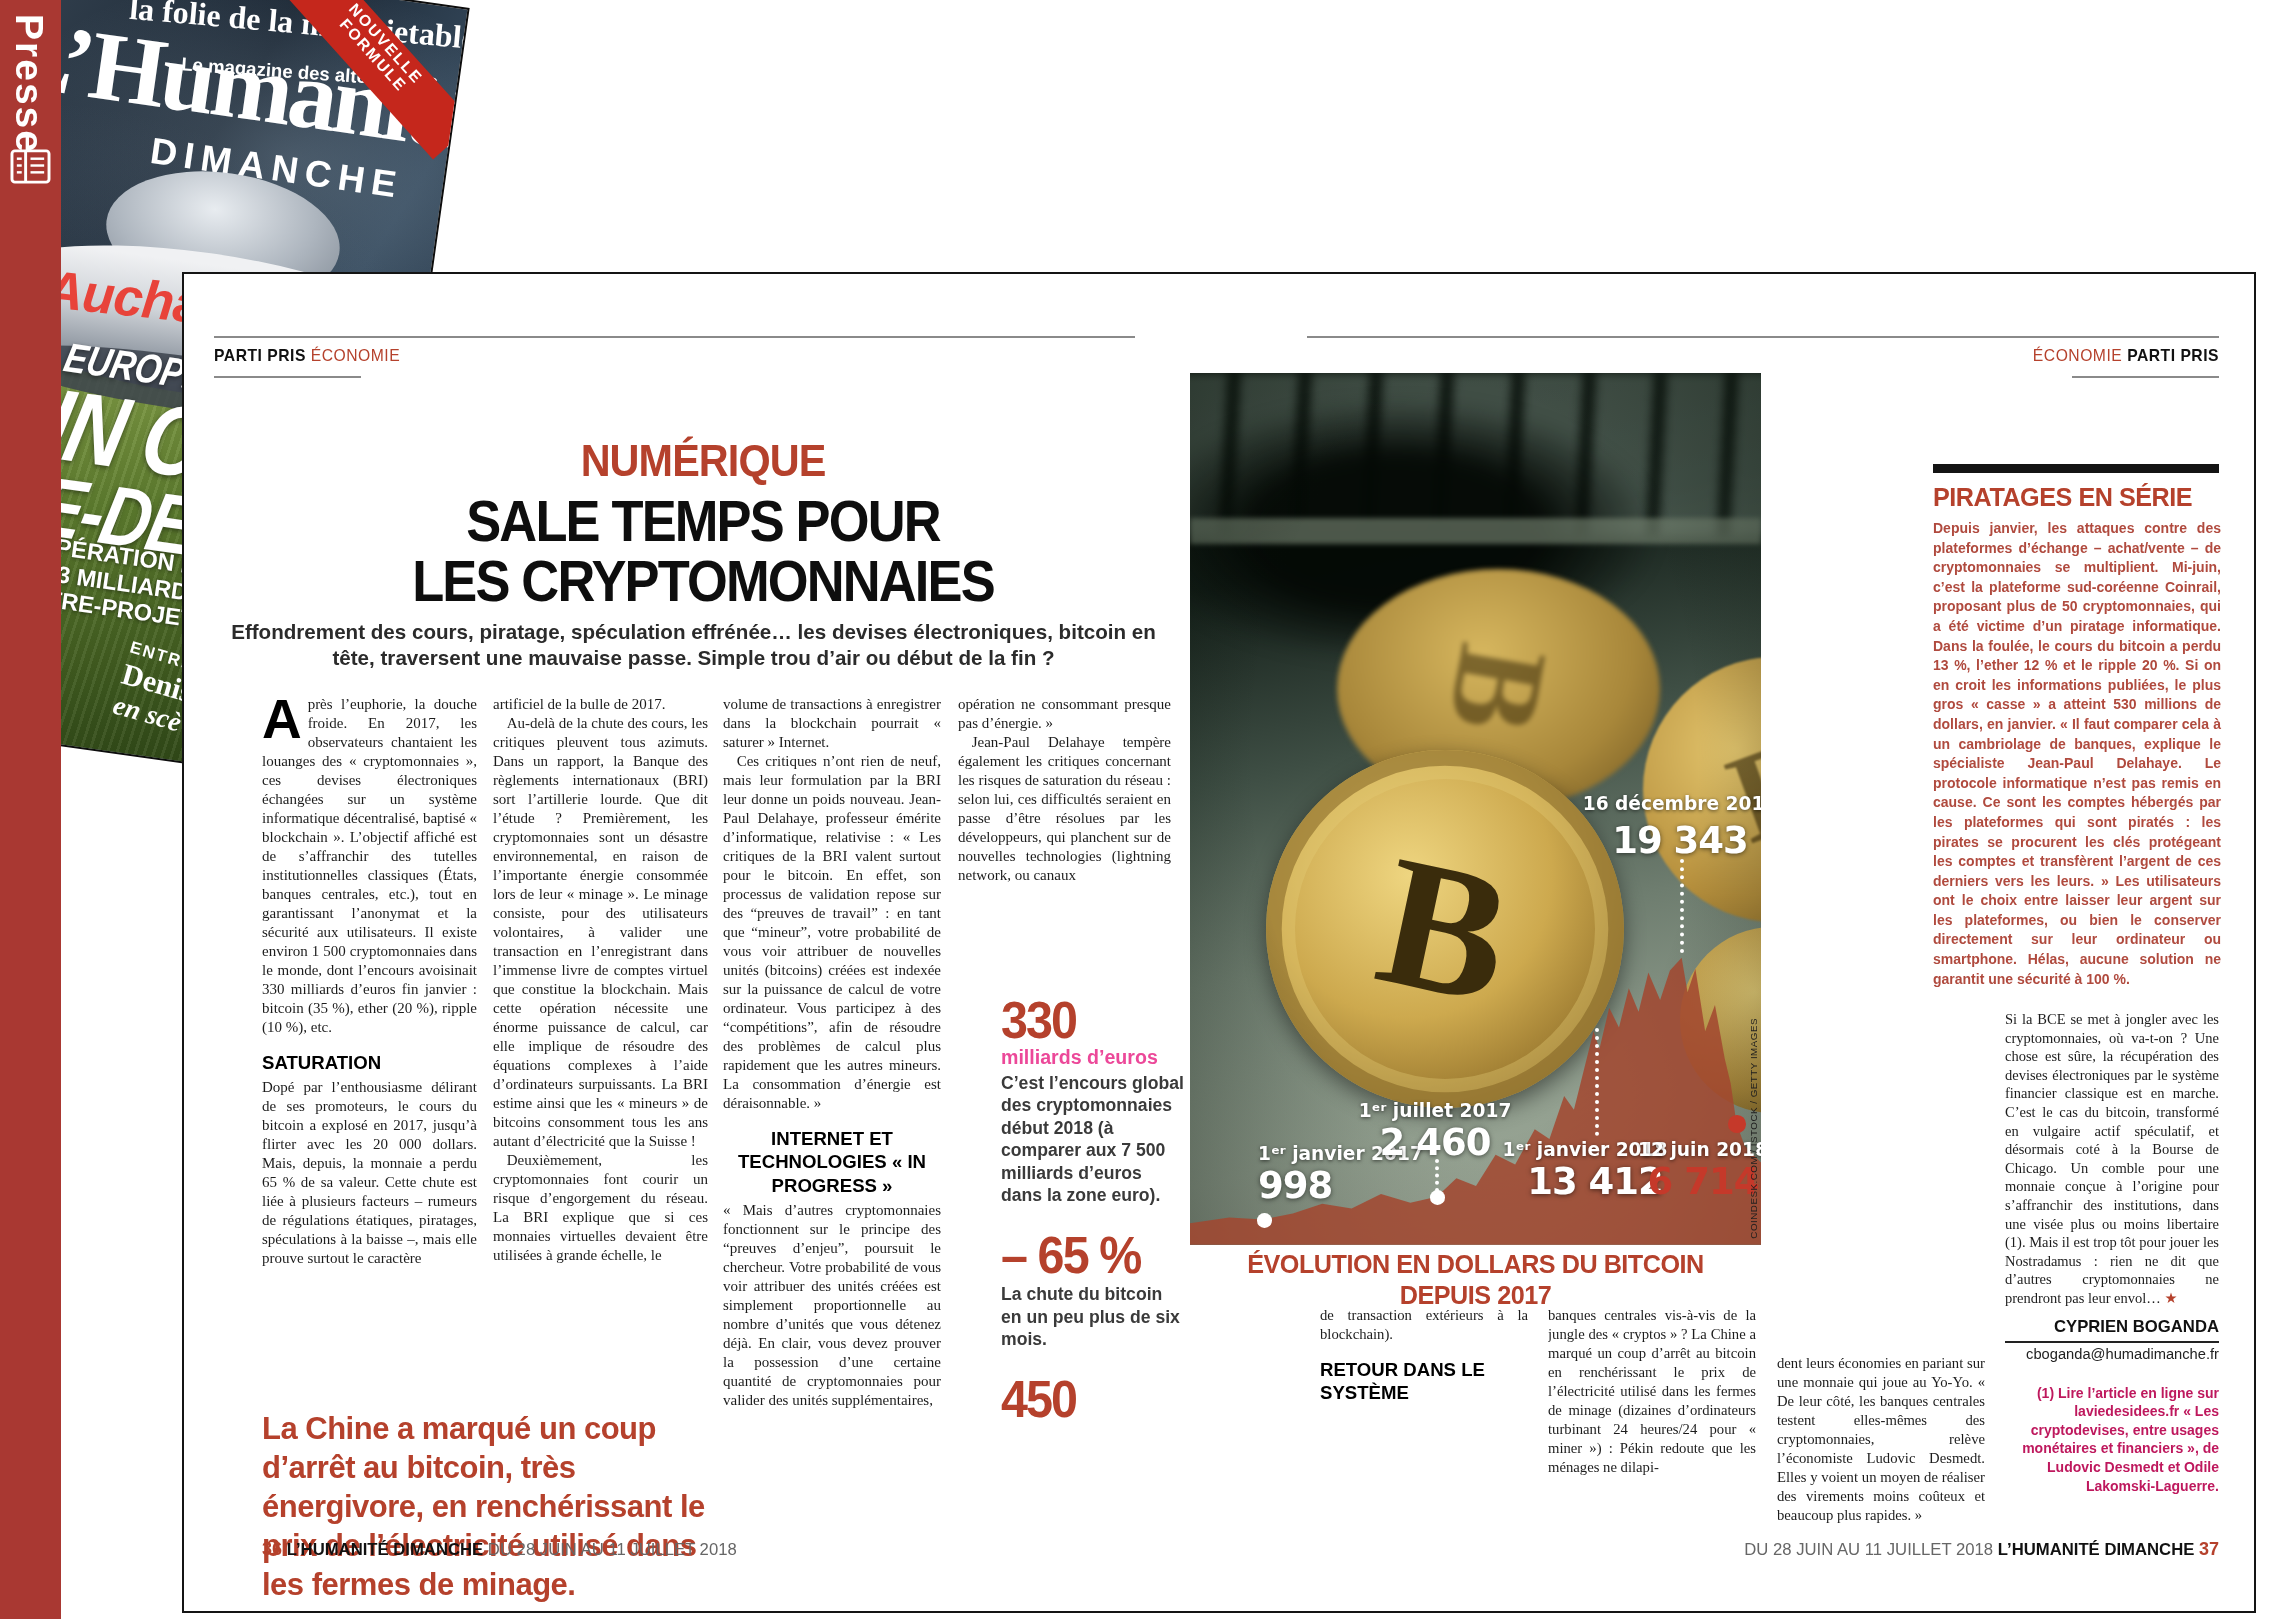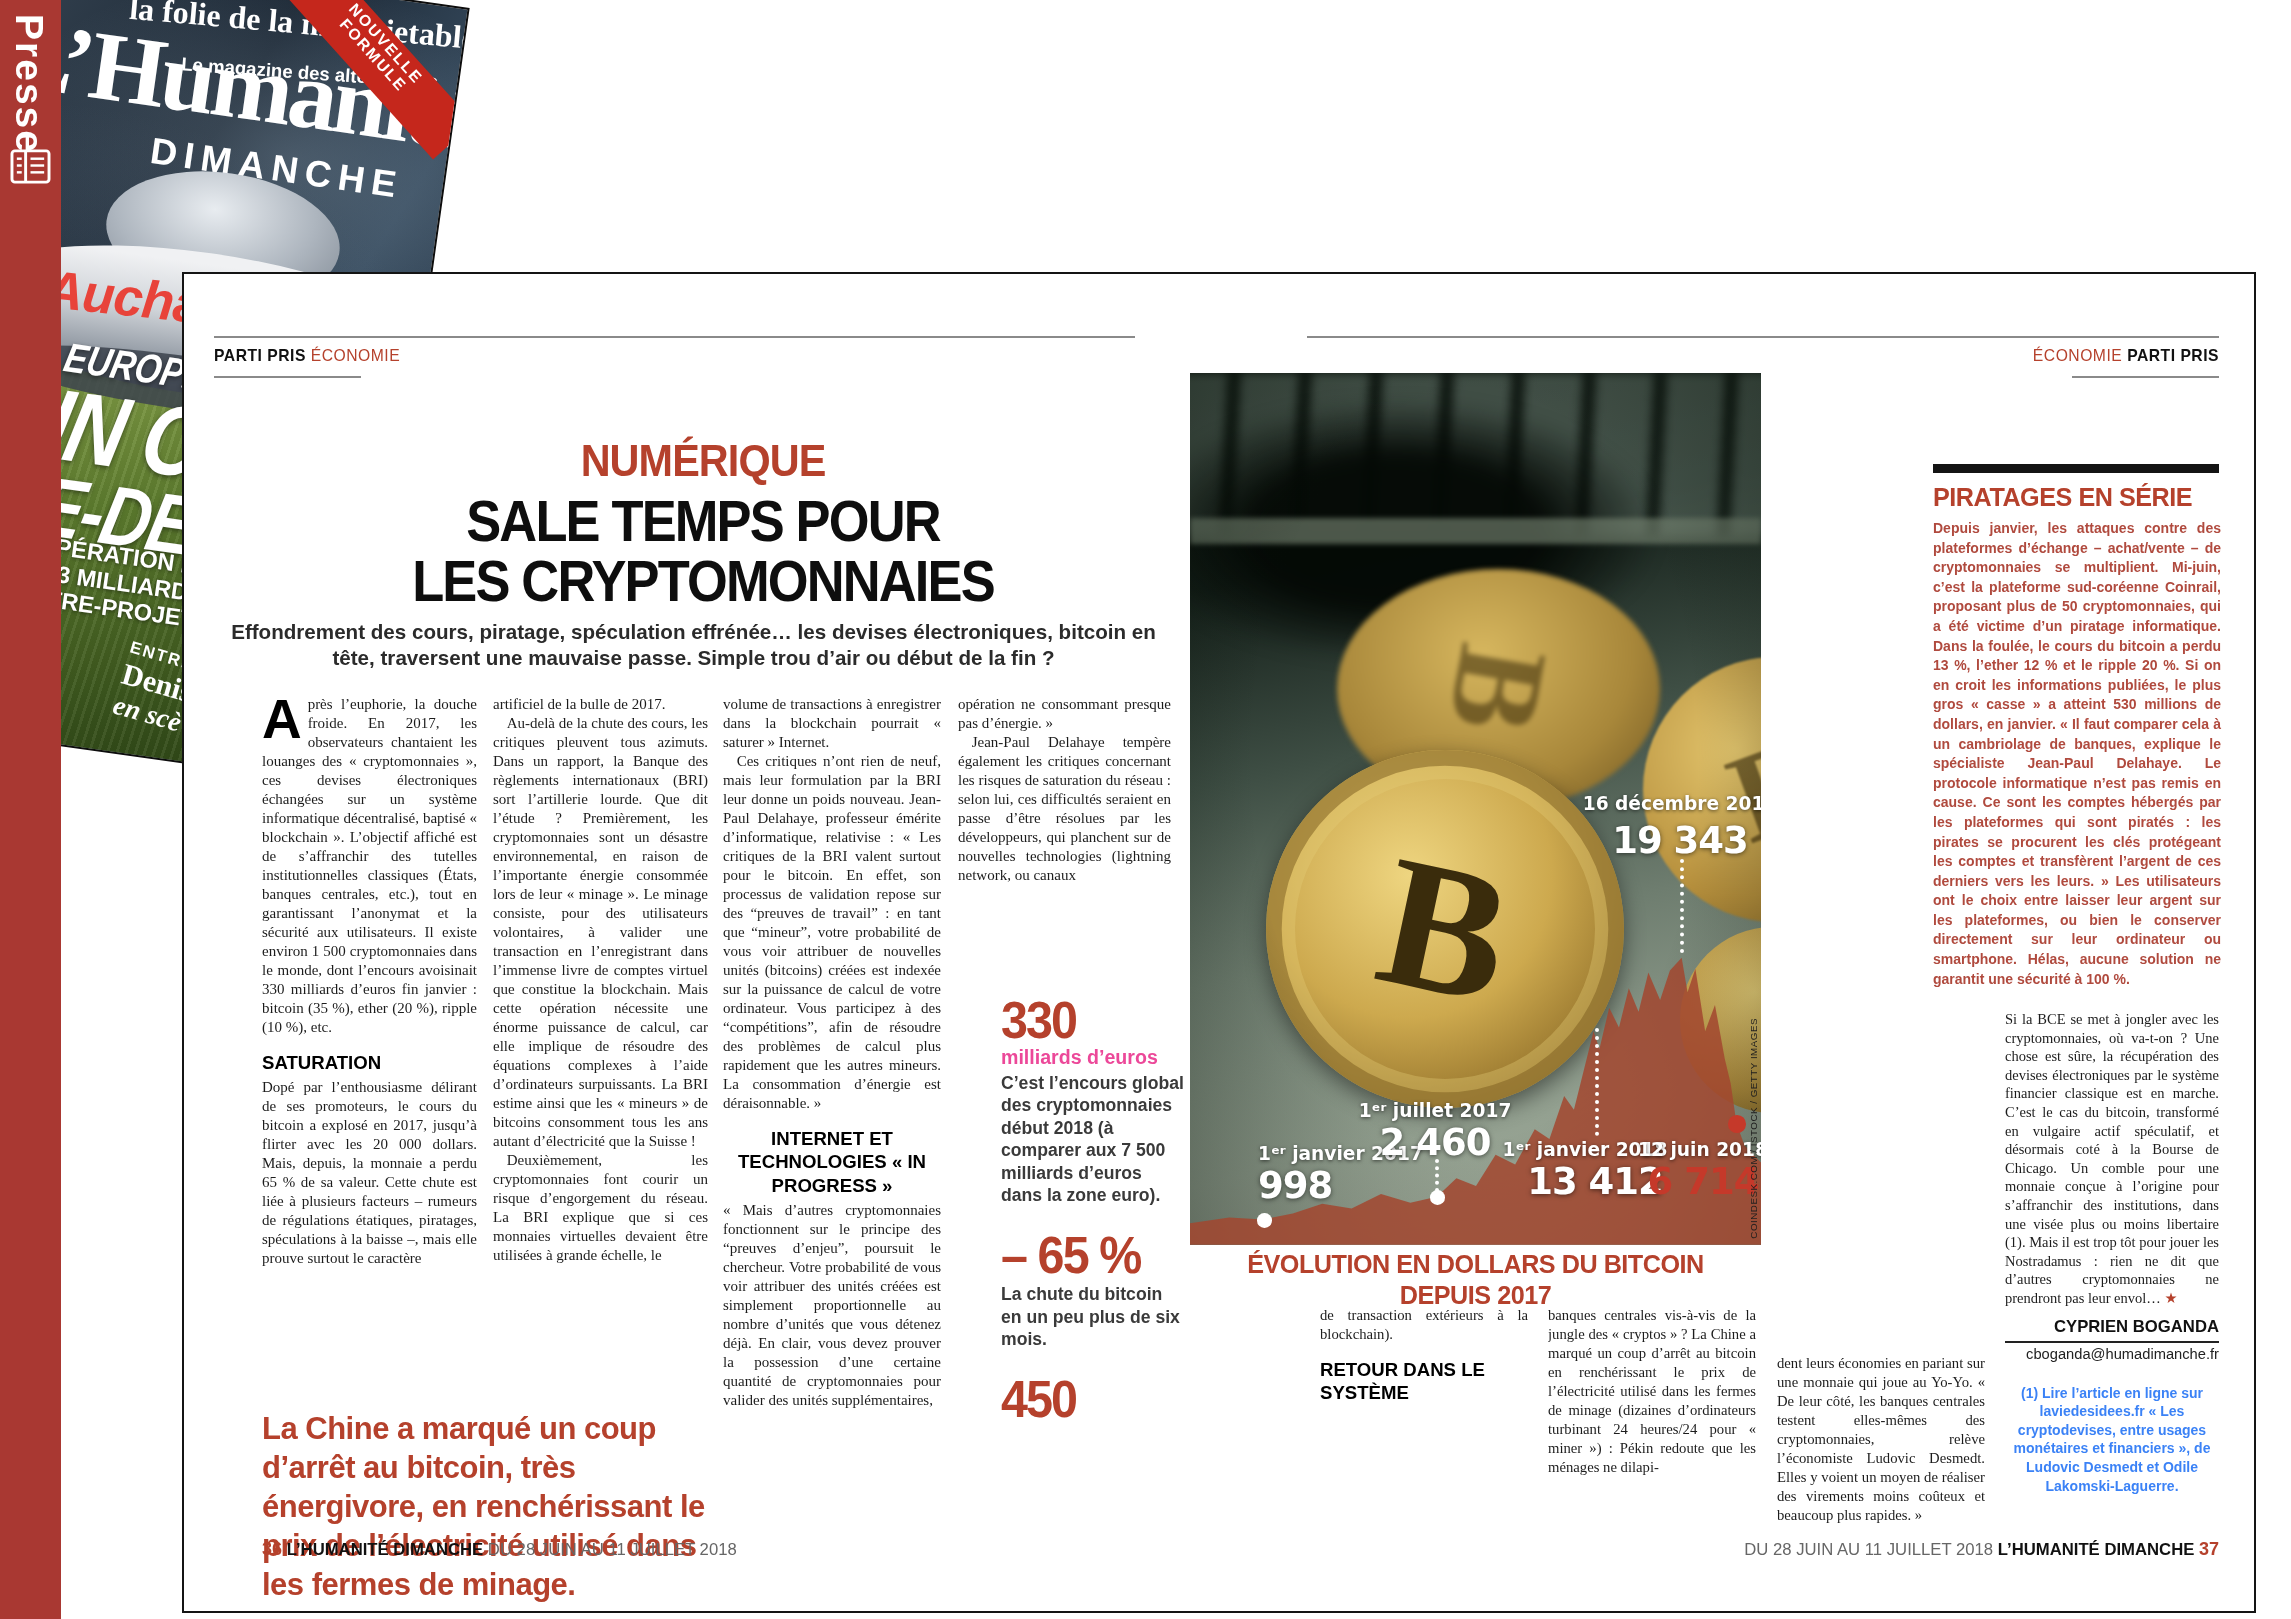--- a/index.html
+++ b/index.html
@@ -127,21 +127,21 @@
   .sidebox-body{position:absolute;left:1749px;top:245px;width:288px;text-align:justify;
      font:700 14px/19.6px "Liberation Sans",sans-serif;color:#b04a3e;}
   
   .serifcol2{position:absolute;text-align:justify;font:14.7px/19px "Liberation Serif",serif;color:#1c1c1c;}
   .colD{position:absolute;left:1821px;top:736px;width:214px;font:14.5px/18.6px "Liberation Serif",serif;
      color:#1c1c1c;text-align:justify;}
   .colD .star{color:#b5412c;font-family:"DejaVu Sans",sans-serif;}
   .byline{text-align:right;font:800 16.7px "Liberation Sans",sans-serif;color:#111;margin-top:9.8px;}
   .byline-rule{border-top:2px solid #222;margin:3.9px 0 2.9px 0;}
   .email{text-align:right;font:400 14.7px "Liberation Sans",sans-serif;color:#222;}
-  .footnote{margin-top:21.6px;font:700 14px/18.6px "Liberation Sans",sans-serif;color:#3b82f6;text-align:center;}
+  .footnote{margin-top:21.6px;font:700 14px/18.6px "Liberation Sans",sans-serif;color:#be185d;text-align:right;}
 </style>
 </head>
 <body>
 
 <div id="stage">
 
   <div class="presse-strip">
     <div class="presse-label">Presse</div>
     <span class="presse-icon">
       <svg width="43" height="39" viewBox="0 0 44 40">

